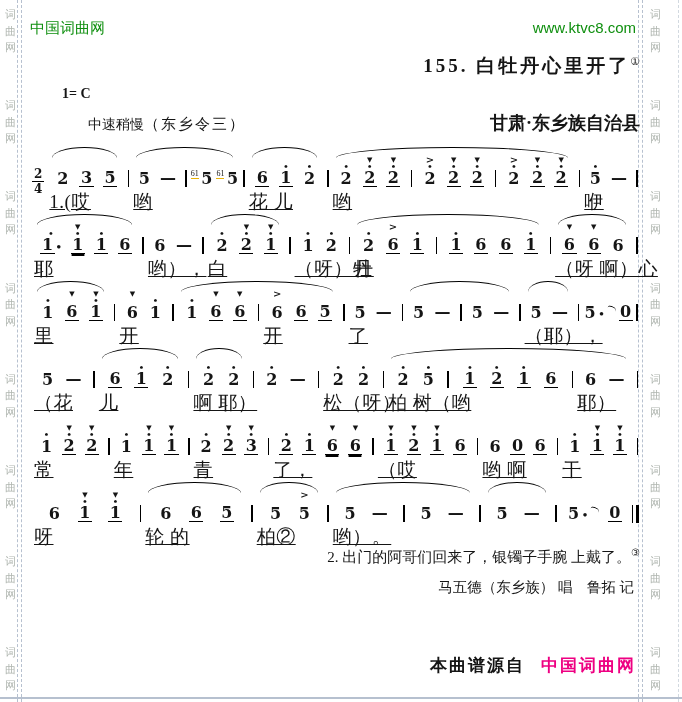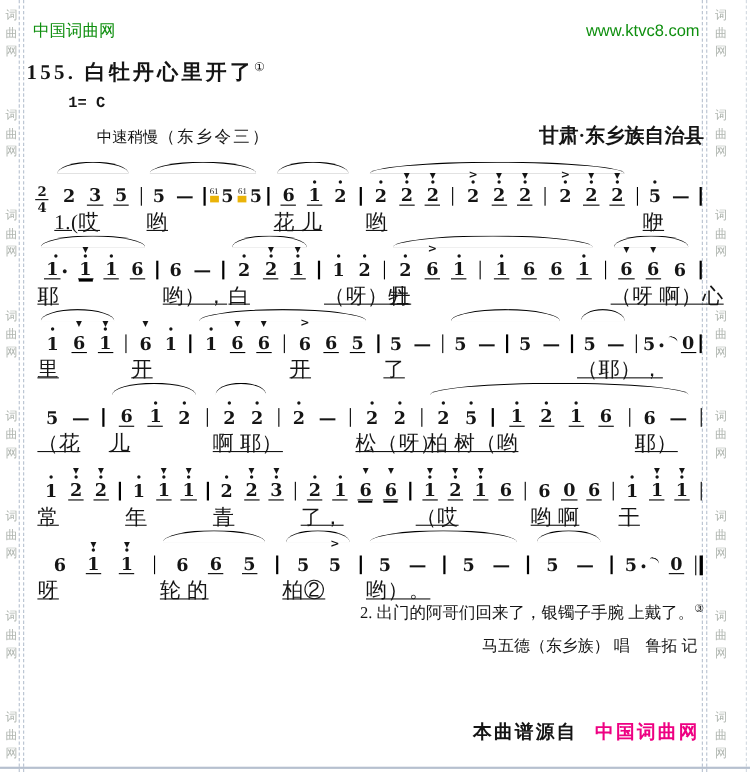--- a/index.html
+++ b/index.html
@@ -16,42 +16,42 @@
   .vline{position:absolute;top:0;bottom:0;width:3px;z-index:1;}
   .vline.l{left:17px;border-left:1px dashed var(--bline,#b6c0cf);border-right:1px dashed var(--bline,#b6c0cf);}
   .vline.r{left:638px;border-left:1px dashed var(--bline,#b6c0cf);border-right:1px dashed var(--bline,#b6c0cf);}
   .vline.rr{left:678px;width:0;border-left:1px dashed #d2d9e0;}
   .bline{position:absolute;left:0;right:0;bottom:3px;height:2px;background:var(--bline,#b3bed2);}
   
   .content{position:absolute;left:24px;right:42px;top:0;z-index:2;}
   .site-header{display:flex;justify-content:space-between;align-items:baseline;
                padding:19px 4px 0 6px;font-family:"Liberation Sans",sans-serif;font-size:15px;}
   .site-header .gn{color:var(--green,#0f8f0f);}
-  .page-title{text-align:left;font-size:19px;font-weight:bold;letter-spacing:3px;margin-top:15px;}
+  .page-title{text-align:right;font-size:19px;font-weight:bold;letter-spacing:3px;margin-top:15px;}
   .page-title sup{font-size:11px;font-weight:normal;letter-spacing:0;}
-  .keysig{margin:7px 0 0 38px;font-weight:bold;font-size:14px;font-family:Liberation Mono, monospace;}
+  .keysig{margin:7px 0 0 38px;font-weight:bold;font-size:14px;font-family:Liberation Serif, serif;}
   .metarow{display:flex;align-items:baseline;margin-top:9px;font-size:14px;}
   .tempo{margin-left:64px;}
   .subtitle{flex:1;text-align:left;font-size:15px;letter-spacing:2px;}
   .region{font-weight:bold;font-size:18px;}
   
   #score{margin-top:9px;padding:0 0 0 8px;}
   .score-row{position:relative;display:flex;align-items:flex-start;padding-top:12px;margin-bottom:4px;}
   .measure{display:flex;flex-direction:column;min-width:0;}
   .notes-line{display:flex;justify-content:space-evenly;flex-wrap:nowrap;}
   .note{display:inline-flex;flex-direction:column;align-items:center;margin:0 1px;}
   .mk{height:8px;font-size:7px;line-height:8px;font-family:"DejaVu Sans",sans-serif;}
   .mk.acc{font-size:10px;font-weight:bold;line-height:7px;font-family:"DejaVu Serif",serif;}
   .od{height:6px;font-size:11px;line-height:5px;font-weight:bold;}
   .nb{display:flex;align-items:flex-end;height:17px;}
   .nd{font-weight:bold;font-size:16px;line-height:17px;font-family:"DejaVu Serif",serif;padding:0 1.5px;}
   .u1{border-bottom:1.4px solid #000;}
   .u2{border-bottom:1.4px solid #000;box-shadow:0 2.6px 0 -0.6px #000;}
   .aug{font-size:13px;font-weight:bold;line-height:14px;margin-left:2px;}
-  .gr{font-size:8px;line-height:8px;border-bottom:6px solid #eab308;margin:0 1px 7px 0;align-self:flex-start;}
+  .gr{font-size:8px;line-height:8px;border-bottom:1px solid #eab308;margin:0 1px 7px 0;align-self:flex-start;}
   .tiehook{width:9px;height:6px;border-top:1.6px solid #000;border-radius:80% 100% 0 0;
            margin:0 0 8px 3px;transform:rotate(20deg);}
   .bar{width:1.5px;height:17px;background:#000;margin:14px 2px 0 2px;flex:0 0 auto;}
   .barf{display:flex;gap:2.5px;margin:14px 1px 0 2px;flex:0 0 auto;}
   .barf i{display:block;height:18px;background:#000;}
   .mlyr{font-size:19px;margin-top:2px;height:18px;width:1px;white-space:nowrap;overflow:visible;
         letter-spacing:0.5px;padding-left:2px;text-decoration:underline;}
   .slur{position:absolute;height:10px;border-top:1.5px solid #000;
         border-radius:50% 50% 0 0/100% 100% 0 0;top:3px;}
   .ts{display:flex;flex-direction:column;align-items:center;margin:12px 3px 0 0;font-weight:bold;

